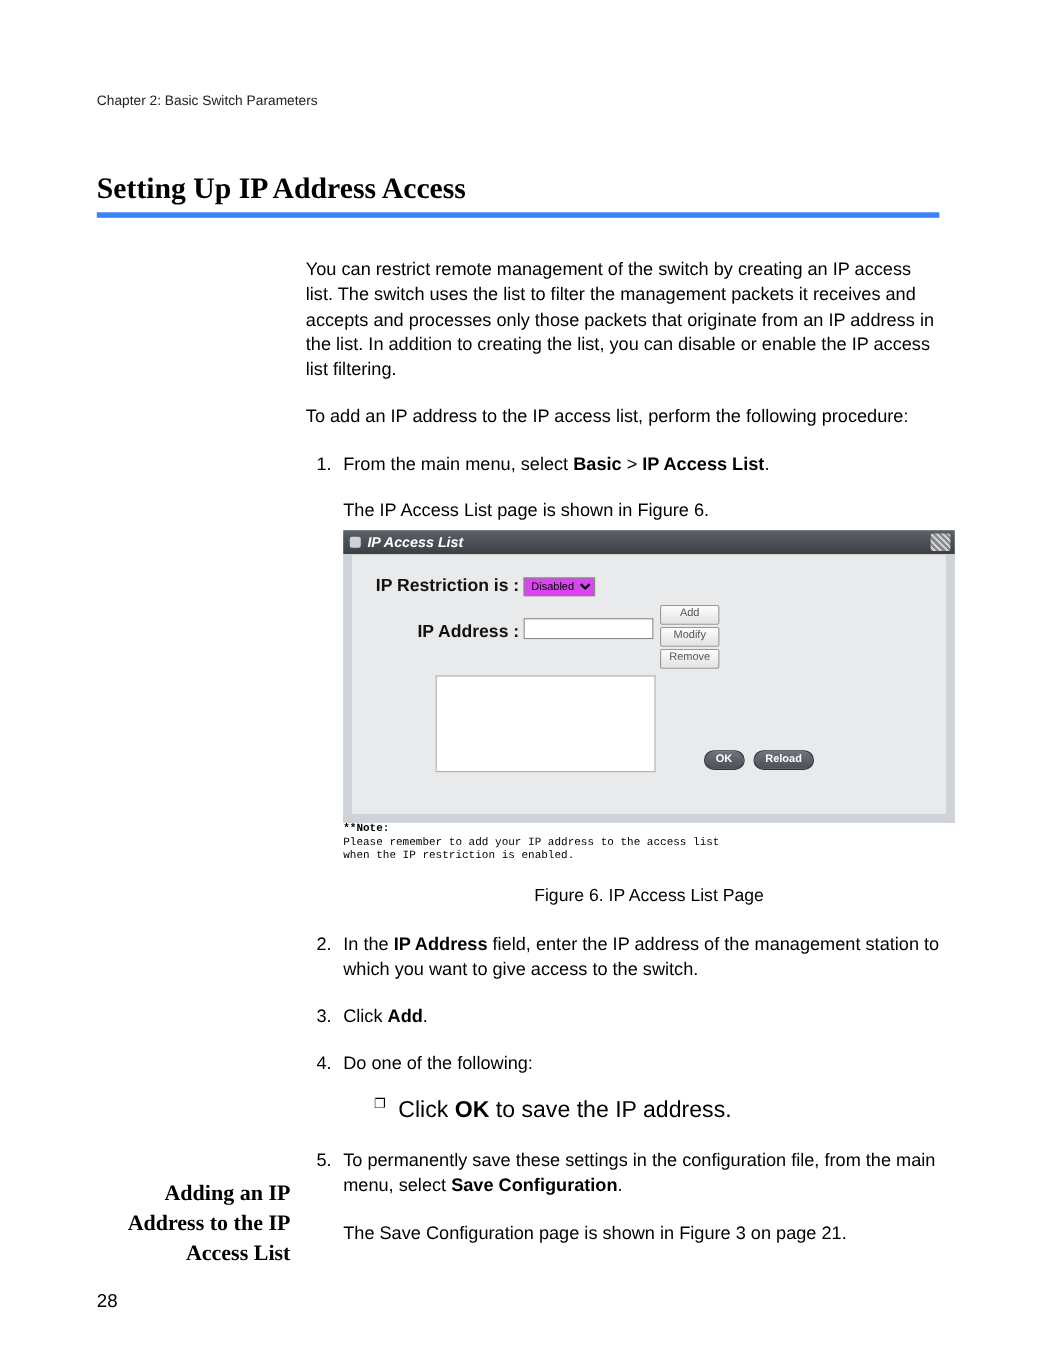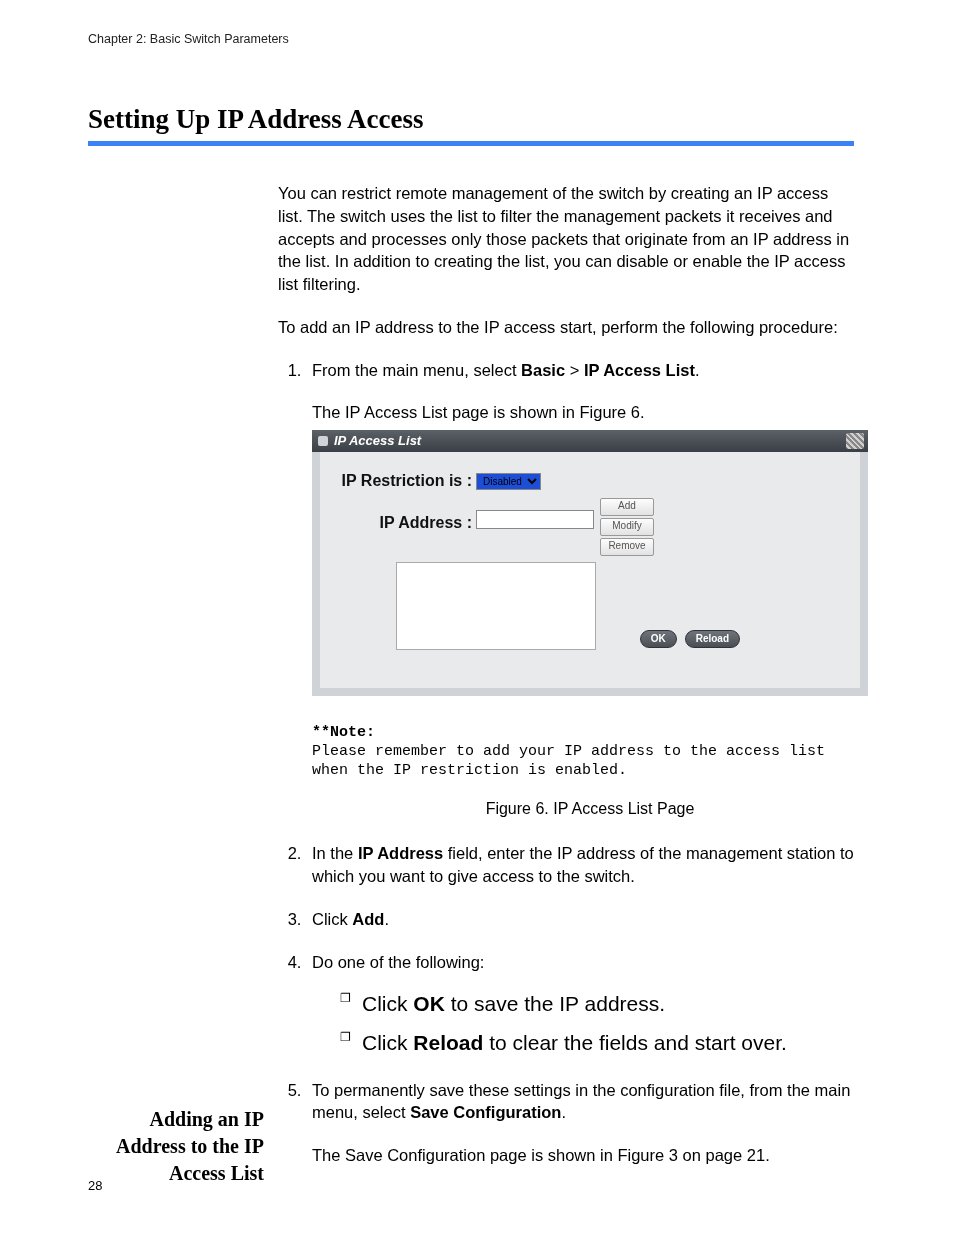--- a/index.html
+++ b/index.html
@@ -7,21 +7,21 @@
     padding: 0;
     background: #ffffff;
     font-family: Arial, Helvetica, sans-serif;
     color: #000000;
   }
   .page {
     width: 954px;
     height: 1235px;
     position: relative;
     box-sizing: border-box;
-    padding: 32px 100px 40px 88px;
+    padding: 84px 100px 40px 88px;
   }
   .chapter-header {
     font-size: 12.5px;
     color: #222;
     margin-bottom: 58px;
   }
   .section-title {
     font-family: "Times New Roman", Times, serif;
     font-size: 27px;
     font-weight: bold;
@@ -134,21 +134,21 @@
     width: 140px;
     text-align: right;
     font-weight: bold;
     font-size: 16px;
     padding-right: 4px;
   }
   .fig-select {
     font-size: 10px;
     height: 17px;
     border: 1px solid #888;
-    background: #1d4ed8;
+    background: #d946ef;
     padding: 0 2px;
   }
   .fig-input {
     font-size: 10px;
     height: 15px;
     width: 112px;
     border: 1px solid #888;
     background: #fff;
   }
   .fig-btn-col {
@@ -188,23 +188,22 @@
     font-weight: bold;
     color: #fff;
     background: linear-gradient(#6e747a, #4a4f55);
     border: 1px solid #2f3338;
     border-radius: 9px;
     height: 16px;
     line-height: 16px;
     padding: 0 10px;
   }
   .fig-note {
-    margin-top: 28px;
     font-family: "Courier New", monospace;
-    font-size: 15px;
+    font-size: 10px;
     line-height: 1.25;
     color: #000;
   }
   .fig-note .note-head {
     font-weight: bold;
   }
   .fig-caption {
     text-align: center;
     font-size: 16px;
     margin-top: 18px;
@@ -227,21 +226,21 @@
     position: absolute;
     left: 0;
     top: 1px;
     font-size: 12px;
   }
 
   .page-number {
     position: absolute;
     bottom: 42px;
     left: 88px;
-    font-size: 13px;
+    font-size: 17px;
   }
 </style>
 </head>
 <body>
 
 <div class="page">
 
   <div class="chapter-header">Chapter 2: Basic Switch Parameters</div>
 
   <div class="section-title">Setting Up IP Address Access</div>
@@ -251,21 +250,21 @@
     <div class="right-col body-text">
       <p class="para">You can restrict remote management of the switch by creating an IP access list. The switch uses the list to filter the management packets it receives and accepts and processes only those packets that originate from an IP address in the list. In addition to creating the list, you can disable or enable the IP access list filtering.</p>
     </div>
   </div>
 
   <div class="two-col">
     <div class="left-col">
       <div class="subhead">Adding an IP Address to the IP Access List</div>
     </div>
     <div class="right-col body-text">
-      <p class="para">To add an IP address to the IP access start, perform the following procedure:</p>
+      <p class="para">To add an IP address to the IP access list, perform the following procedure:</p>
 
       <ol class="steps">
         <li>
           <span>From the main menu, select </span><span class="bold">Basic</span><span> &gt; </span><span class="bold">IP Access List</span><span>.</span>
           <div class="after">The IP Access List page is shown in Figure 6.</div>
 
           
           <div class="figure-wrap">
             <div class="fig">
               <div class="fig-titlebar">
@@ -316,23 +315,20 @@
         <li>
           <span>Click </span><span class="bold">Add</span><span>.</span>
         </li>
 
         <li>
           <span>Do one of the following:</span>
           <ul class="sub">
             <li>
               <span>Click </span><span class="bold">OK</span><span> to save the IP address.</span>
             </li>
-            <li>
-              <span>Click </span><span class="bold">Reload</span><span> to clear the fields and start over.</span>
-            </li>
           </ul>
         </li>
 
         <li>
           <span>To permanently save these settings in the configuration file, from the main menu, select </span><span class="bold">Save Configuration</span><span>.</span>
           <div class="after">The Save Configuration page is shown in Figure 3 on page 21.</div>
         </li>
       </ol>
 
     </div>

